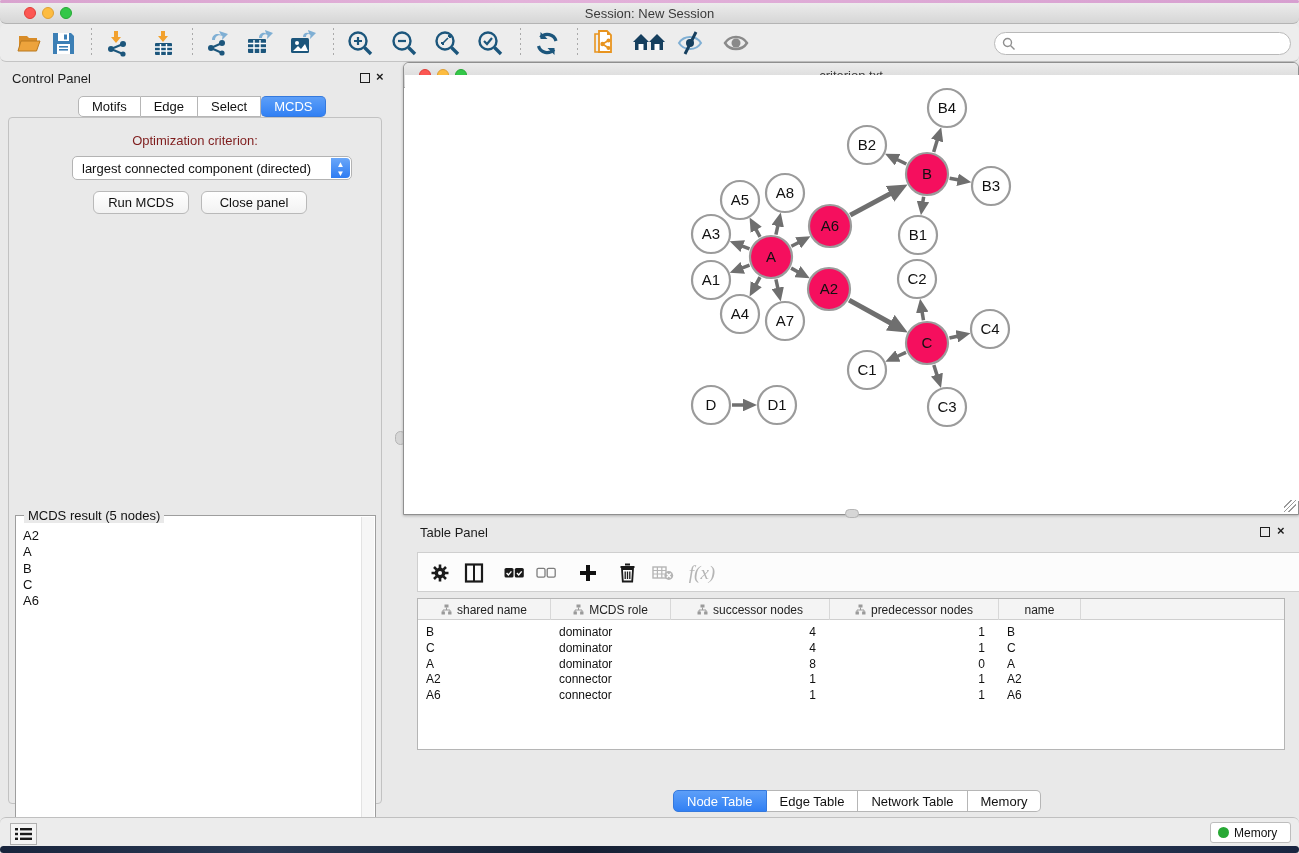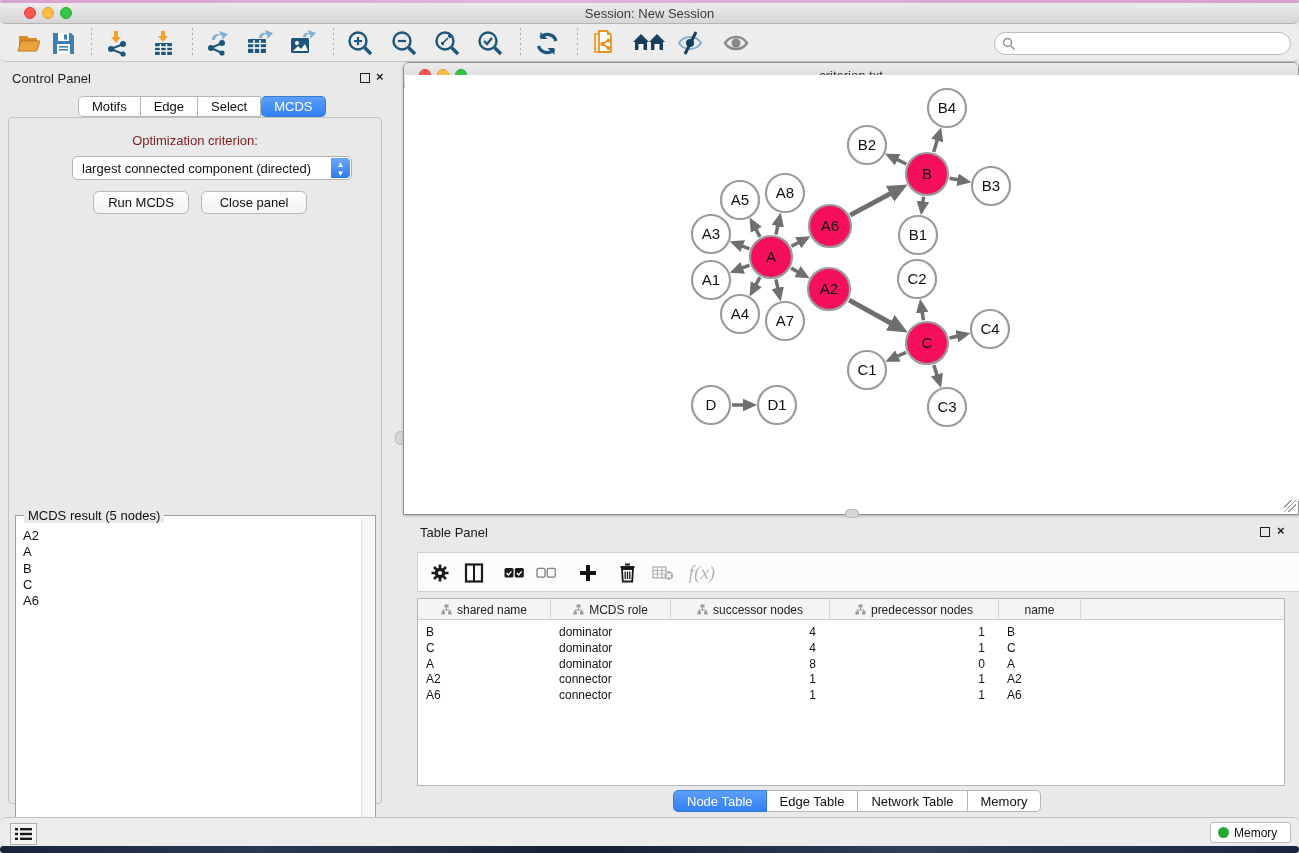--- a/index.html
+++ b/index.html
@@ -92,21 +92,21 @@
   #graph-svg text { font-family:"Liberation Sans","DejaVu Sans",sans-serif; }
 
   
   #table-panel { left:403px; top:520px; width:896px; height:297px; background:#e9e9e9; }
   #tp-toolbar { position:absolute; left:14px; top:32px; width:997px; height:40px;
     background:#fcfcfc; border:1px solid #cfcfcf; }
   .tp-ico { position:absolute; top:8px; width:24px; height:24px; display:flex;
     align-items:center; justify-content:center; }
   #fx-icon { font-family:"Liberation Serif","DejaVu Serif",serif; font-style:italic;
     font-size:19px; color:#b5b5b5; }
-  #tp-table { position:absolute; left:14px; top:78px; width:868px; height:188px;
+  #tp-table { position:absolute; left:14px; top:78px; width:868px; height:152px;
     background:#fff; border:1px solid #b5b5b5; overflow:hidden; }
   #tp-header { display:flex; height:21px; background:#f4f4f4; border-bottom:1px solid #cfcfcf; }
   .th { display:flex; align-items:center; justify-content:center; gap:5px; font-size:12px;
     color:#222; border-right:1px solid #d8d8d8; height:21px; }
   .tr { display:flex; height:15.8px; }
   .td { font-size:12px; color:#111; padding:1px 0 0 8px; white-space:nowrap; }
   .td.num { text-align:right; padding-right:14px; padding-left:0; }
   #tp-tabs { position:absolute; top:270px; height:22px; display:flex; }
   .tp-tab { height:22px; padding:0 13px; font-size:13px; line-height:21px; background:#fff;
     border:1px solid #b6b6b6; border-left:none; color:#111; }

